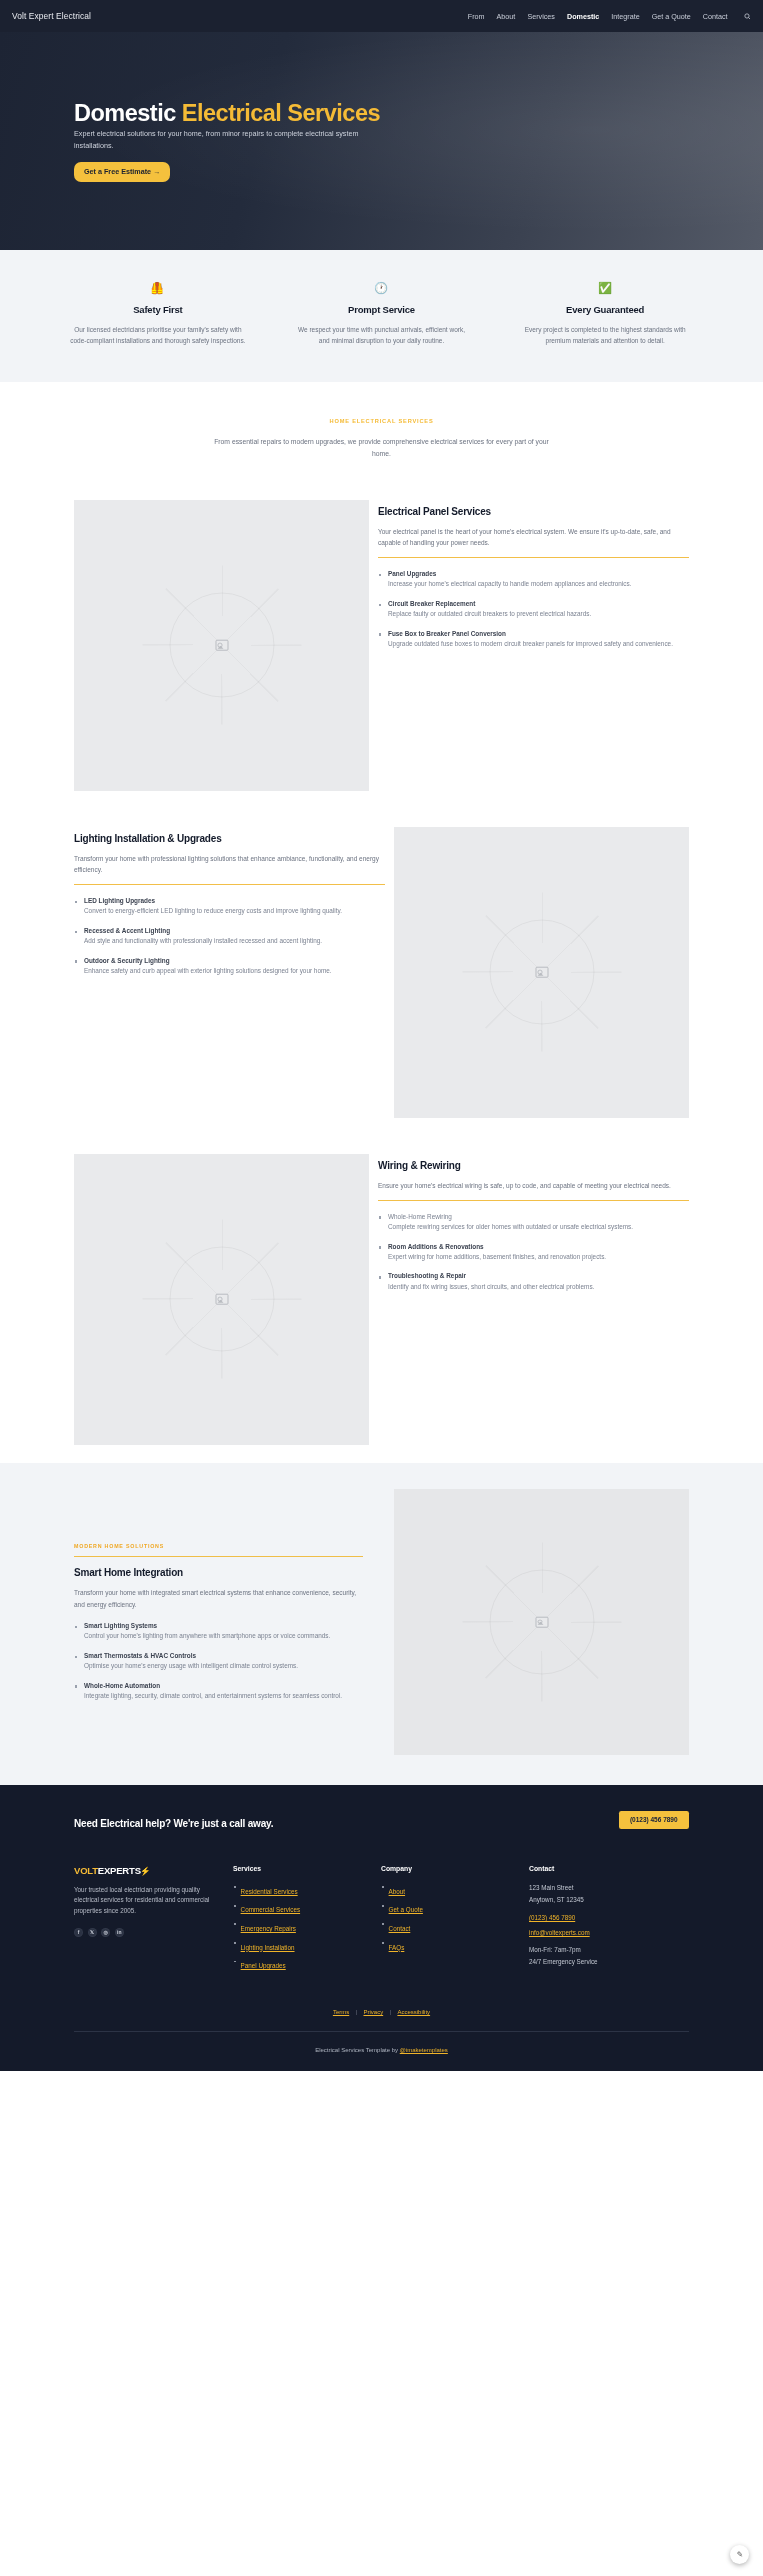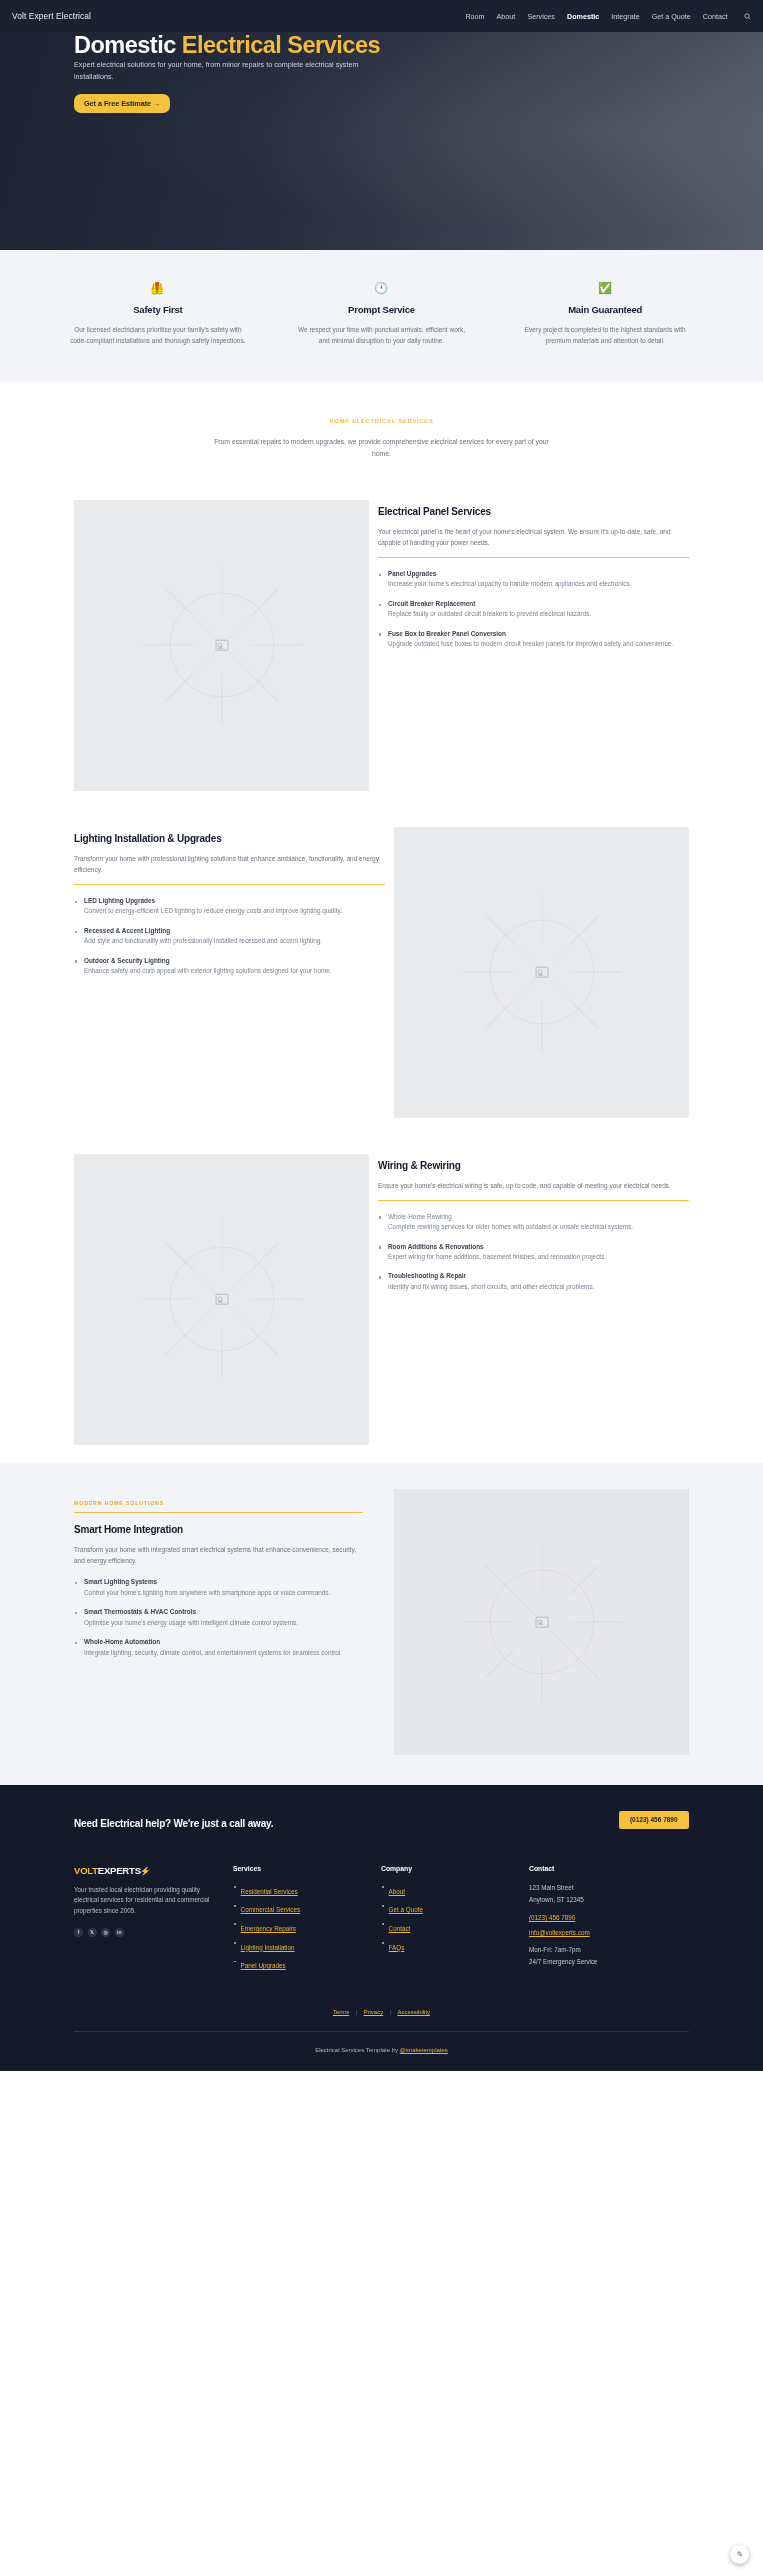--- a/index.html
+++ b/index.html
@@ -9,21 +9,21 @@
   
   .nav{height:24px;background:#1b2130;display:flex;align-items:center;padding:16px 12px;position:relative;z-index:5}
   .nav-brand{color:#e9ebf0;font-size:8.4px;letter-spacing:0.1px}
   .nav-links{margin-left:auto;display:flex;align-items:center;gap:12px}
   .nav-link{color:#c9ced9;font-size:7.2px;text-decoration:none;white-space:nowrap}
   .nav-link.active{color:#fff;font-weight:bold}
   .nav-search{color:#c9ced9;font-size:7.6px;margin-left:4.6px;display:flex;align-items:center}
 
   
   .hero{height:218px;background:linear-gradient(105deg,#1d2434 0%,#232b3c 35%,#3b4251 70%,#545a67 100%);
-        position:relative;padding:0 0 0 74px;display:flex;flex-direction:column;justify-content:flex-start}
+        position:relative;padding:0 0 0 74px;display:flex;flex-direction:column;justify-content:center}
   .hero::after{content:"";position:absolute;inset:0;background:radial-gradient(ellipse at 78% 45%,rgba(255,255,255,.07),transparent 60%);pointer-events:none}
   .hero-inner{position:relative;z-index:2;max-width:357px}
   .hero h1{font-size:23.5px;line-height:1.17;font-weight:bold;color:#fff;letter-spacing:-0.5px}
   .hero h1 .accent{color:#f5bb36}
   .hero-sub{color:#cdd2dc;font-size:7.2px;line-height:1.65;max-width:319px}
   .hero-btn{margin-top:10.6px;display:inline-block;background:#f5c13d;color:#1b2130;font-size:7.2px;font-weight:bold;
             padding:5.3px 10px;border:none;border-radius:7px;width:fit-content;cursor:pointer;font-family:inherit}
 
   
   .features{background:#f2f4f7;padding:33px 46px 36px;display:flex;gap:0}
@@ -62,21 +62,21 @@
   .svc-lead{margin-top:9px;font-size:6.5px;line-height:1.72;color:#6b7280}
   .rule{height:1.1px;background:#f0b429;margin:8.4px 0 0;opacity:.85}
   .rule.top{margin:6px 0 10.6px}
   .svc-list{list-style:none;margin-top:12px}
   .svc-list li{position:relative;padding-left:10px;margin-bottom:10px}
   .svc-list li::before{content:"";position:absolute;left:0.8px;top:3.8px;width:2.3px;height:2.3px;background:#9aa1ae}
   .svc-list .li-t{font-size:6.4px;font-weight:bold;color:#3b4250;display:block;margin-bottom:2.3px}
   .svc-list .li-d{font-size:6.4px;line-height:1.66;color:#7b8291;display:block}
 
   
-  .band{background:#f2f4f7;padding:26px 74px 30px;display:flex;gap:31px;align-items:flex-start}
+  .band{background:#f2f4f7;padding:26px 74px 30px;display:flex;gap:31px;align-items:center}
   .band .svc-media{background:#e6e7e9}
 
   
   .foot{background:#141a2a;color:#e7e9ee;padding:26px 74px 0}
   .cta{display:flex;align-items:flex-end;justify-content:space-between;padding-bottom:23px}
   .cta h3{font-size:10px;font-weight:bold;color:#fff;letter-spacing:-0.2px}
   .cta-btn{background:#f5c13d;color:#16203a;font-size:6.5px;font-weight:bold;padding:5.3px 11.4px;border:none;border-radius:2.3px;cursor:pointer;font-family:inherit}
 
   .fcols{display:flex;gap:0;padding:13.7px 0 16.7px}
   .fcol{padding-right:18px}
@@ -108,21 +108,21 @@
 
   .fab{position:fixed;right:13.7px;bottom:12px;width:19px;height:19px;border-radius:50%;background:#fff;
        display:flex;align-items:center;justify-content:center;font-size:7.6px;color:#555;box-shadow:0 1.5px 5.3px rgba(0,0,0,.3);cursor:pointer;z-index:50}
 </style>
 </head>
 <body>
 
 <div class="nav">
   <div class="nav-brand">Volt Expert Electrical</div>
   <div class="nav-links">
-    <a class="nav-link" href="#">Room</a>
+    <a class="nav-link" href="#">From</a>
     <a class="nav-link" href="#">About</a>
     <a class="nav-link" href="#">Services</a>
     <a class="nav-link active" href="#">Domestic</a>
     <a class="nav-link" href="#">Integrate</a>
     <a class="nav-link" href="#">Get a Quote</a>
     <a class="nav-link" href="#">Contact</a>
     <span class="nav-search">
       <svg width="6.8" height="6.8" viewBox="0 0 16 16" fill="none" stroke="#c9ced9" stroke-width="1.8">
         <circle cx="7" cy="7" r="5"></circle>
           <line x1="10.8" y1="10.8" x2="15" y2="15"></line>
@@ -148,21 +148,21 @@
     <h3>Safety First</h3>
     <p>Our licensed electricians prioritise your family's safety with code-compliant installations and thorough safety inspections.</p>
   </div>
   <div class="feature">
     <span class="feature-icon">🕐</span>
     <h3>Prompt Service</h3>
     <p>We respect your time with punctual arrivals, efficient work, and minimal disruption to your daily routine.</p>
   </div>
   <div class="feature">
     <span class="feature-icon">✅</span>
-    <h3>Main Guaranteed</h3>
+    <h3>Every Guaranteed</h3>
     <p>Every project is completed to the highest standards with premium materials and attention to detail.</p>
   </div>
 </div>
 
 <div class="intro">
   <div class="eyebrow">HOME ELECTRICAL SERVICES</div>
   <p>From essential repairs to modern upgrades, we provide comprehensive electrical services for every part of your home.</p>
 </div>
 
 <div class="svc">

